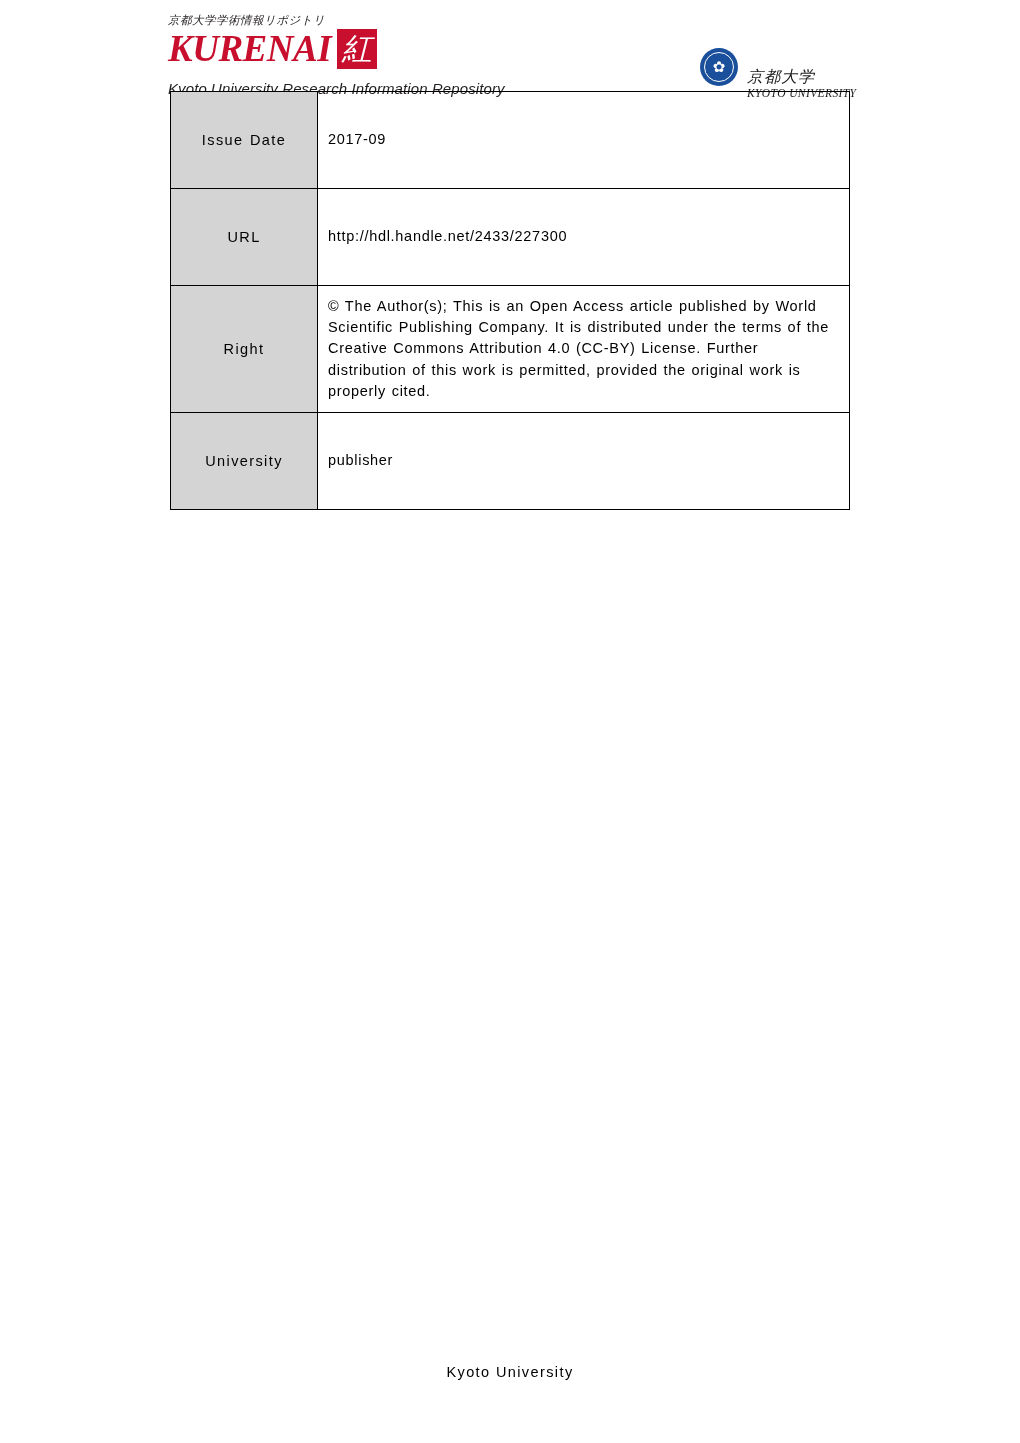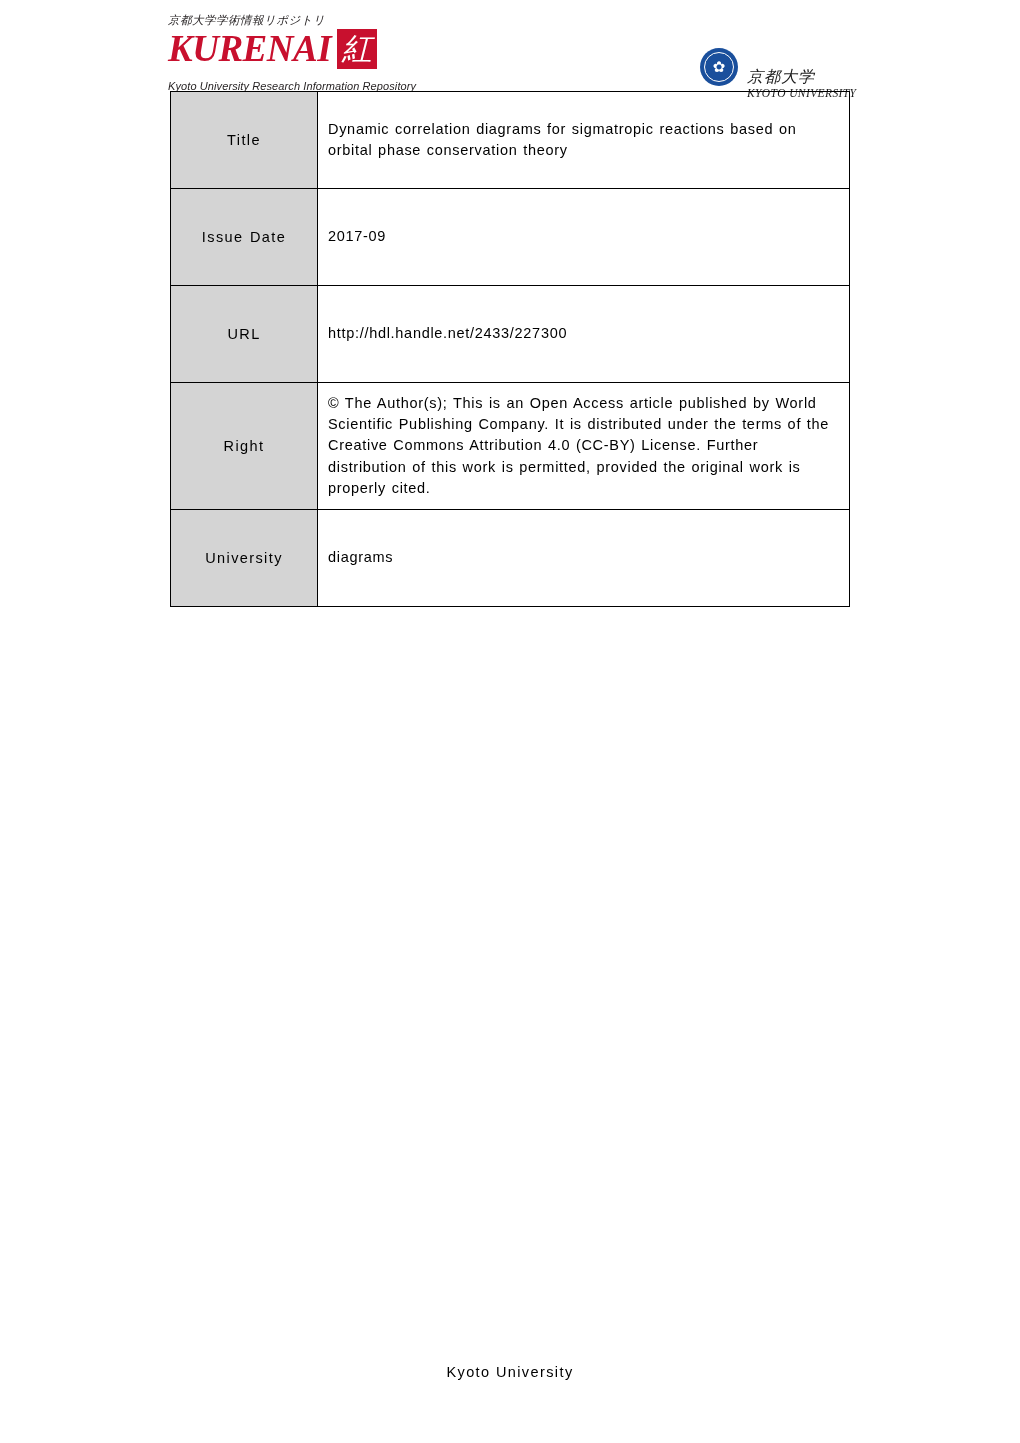--- a/index.html
+++ b/index.html
@@ -72,21 +72,21 @@
     top: 0;
     width: 40px;
     height: 40px;
     color: #ffffff;
     font-family: "DejaVu Sans", sans-serif;
     font-size: 30px;
     line-height: 41px;
     text-align: center;
   }
   .kurenai-sub {
-    font-size: 11px;
+    font-size: 15px;
     color: #231f20;
     font-family: "Liberation Sans", sans-serif;
     letter-spacing: 0.1px;
     margin-top: 10px;
     white-space: nowrap;
   }
 
   .ku-logo {
     position: absolute;
     left: 700px;
@@ -217,36 +217,32 @@
     <div class="ku-text">
       <div class="ku-jp">京都大学</div>
       <div class="ku-en">KYOTO UNIVERSITY</div>
     </div>
   </div>
 
 </div>
 
 <table class="meta-table">
   <tbody>
-    <tr class="r-title">
-      <td class="label">Title</td>
-      <td class="value">Dynamic correlation diagrams for sigmatropic reactions based on orbital phase conservation theory</td>
-    </tr>
     <tr class="r-issue">
       <td class="label">Issue Date</td>
       <td class="value">2017-09</td>
     </tr>
     <tr class="r-url">
       <td class="label">URL</td>
       <td class="value">http://hdl.handle.net/2433/227300</td>
     </tr>
     <tr class="r-right">
       <td class="label">Right</td>
       <td class="value">© The Author(s); This is an Open Access article published by World Scientific Publishing Company. It is distributed under the terms of the Creative Commons Attribution 4.0 (CC-BY) License. Further distribution of this work is permitted, provided the original work is properly cited.</td>
     </tr>
     <tr class="r-text">
       <td class="label">University</td>
-      <td class="value">diagrams</td>
+      <td class="value">publisher</td>
     </tr>
   </tbody>
 </table>
 
 <div class="footer">Kyoto University</div>
 
 </body></html>

